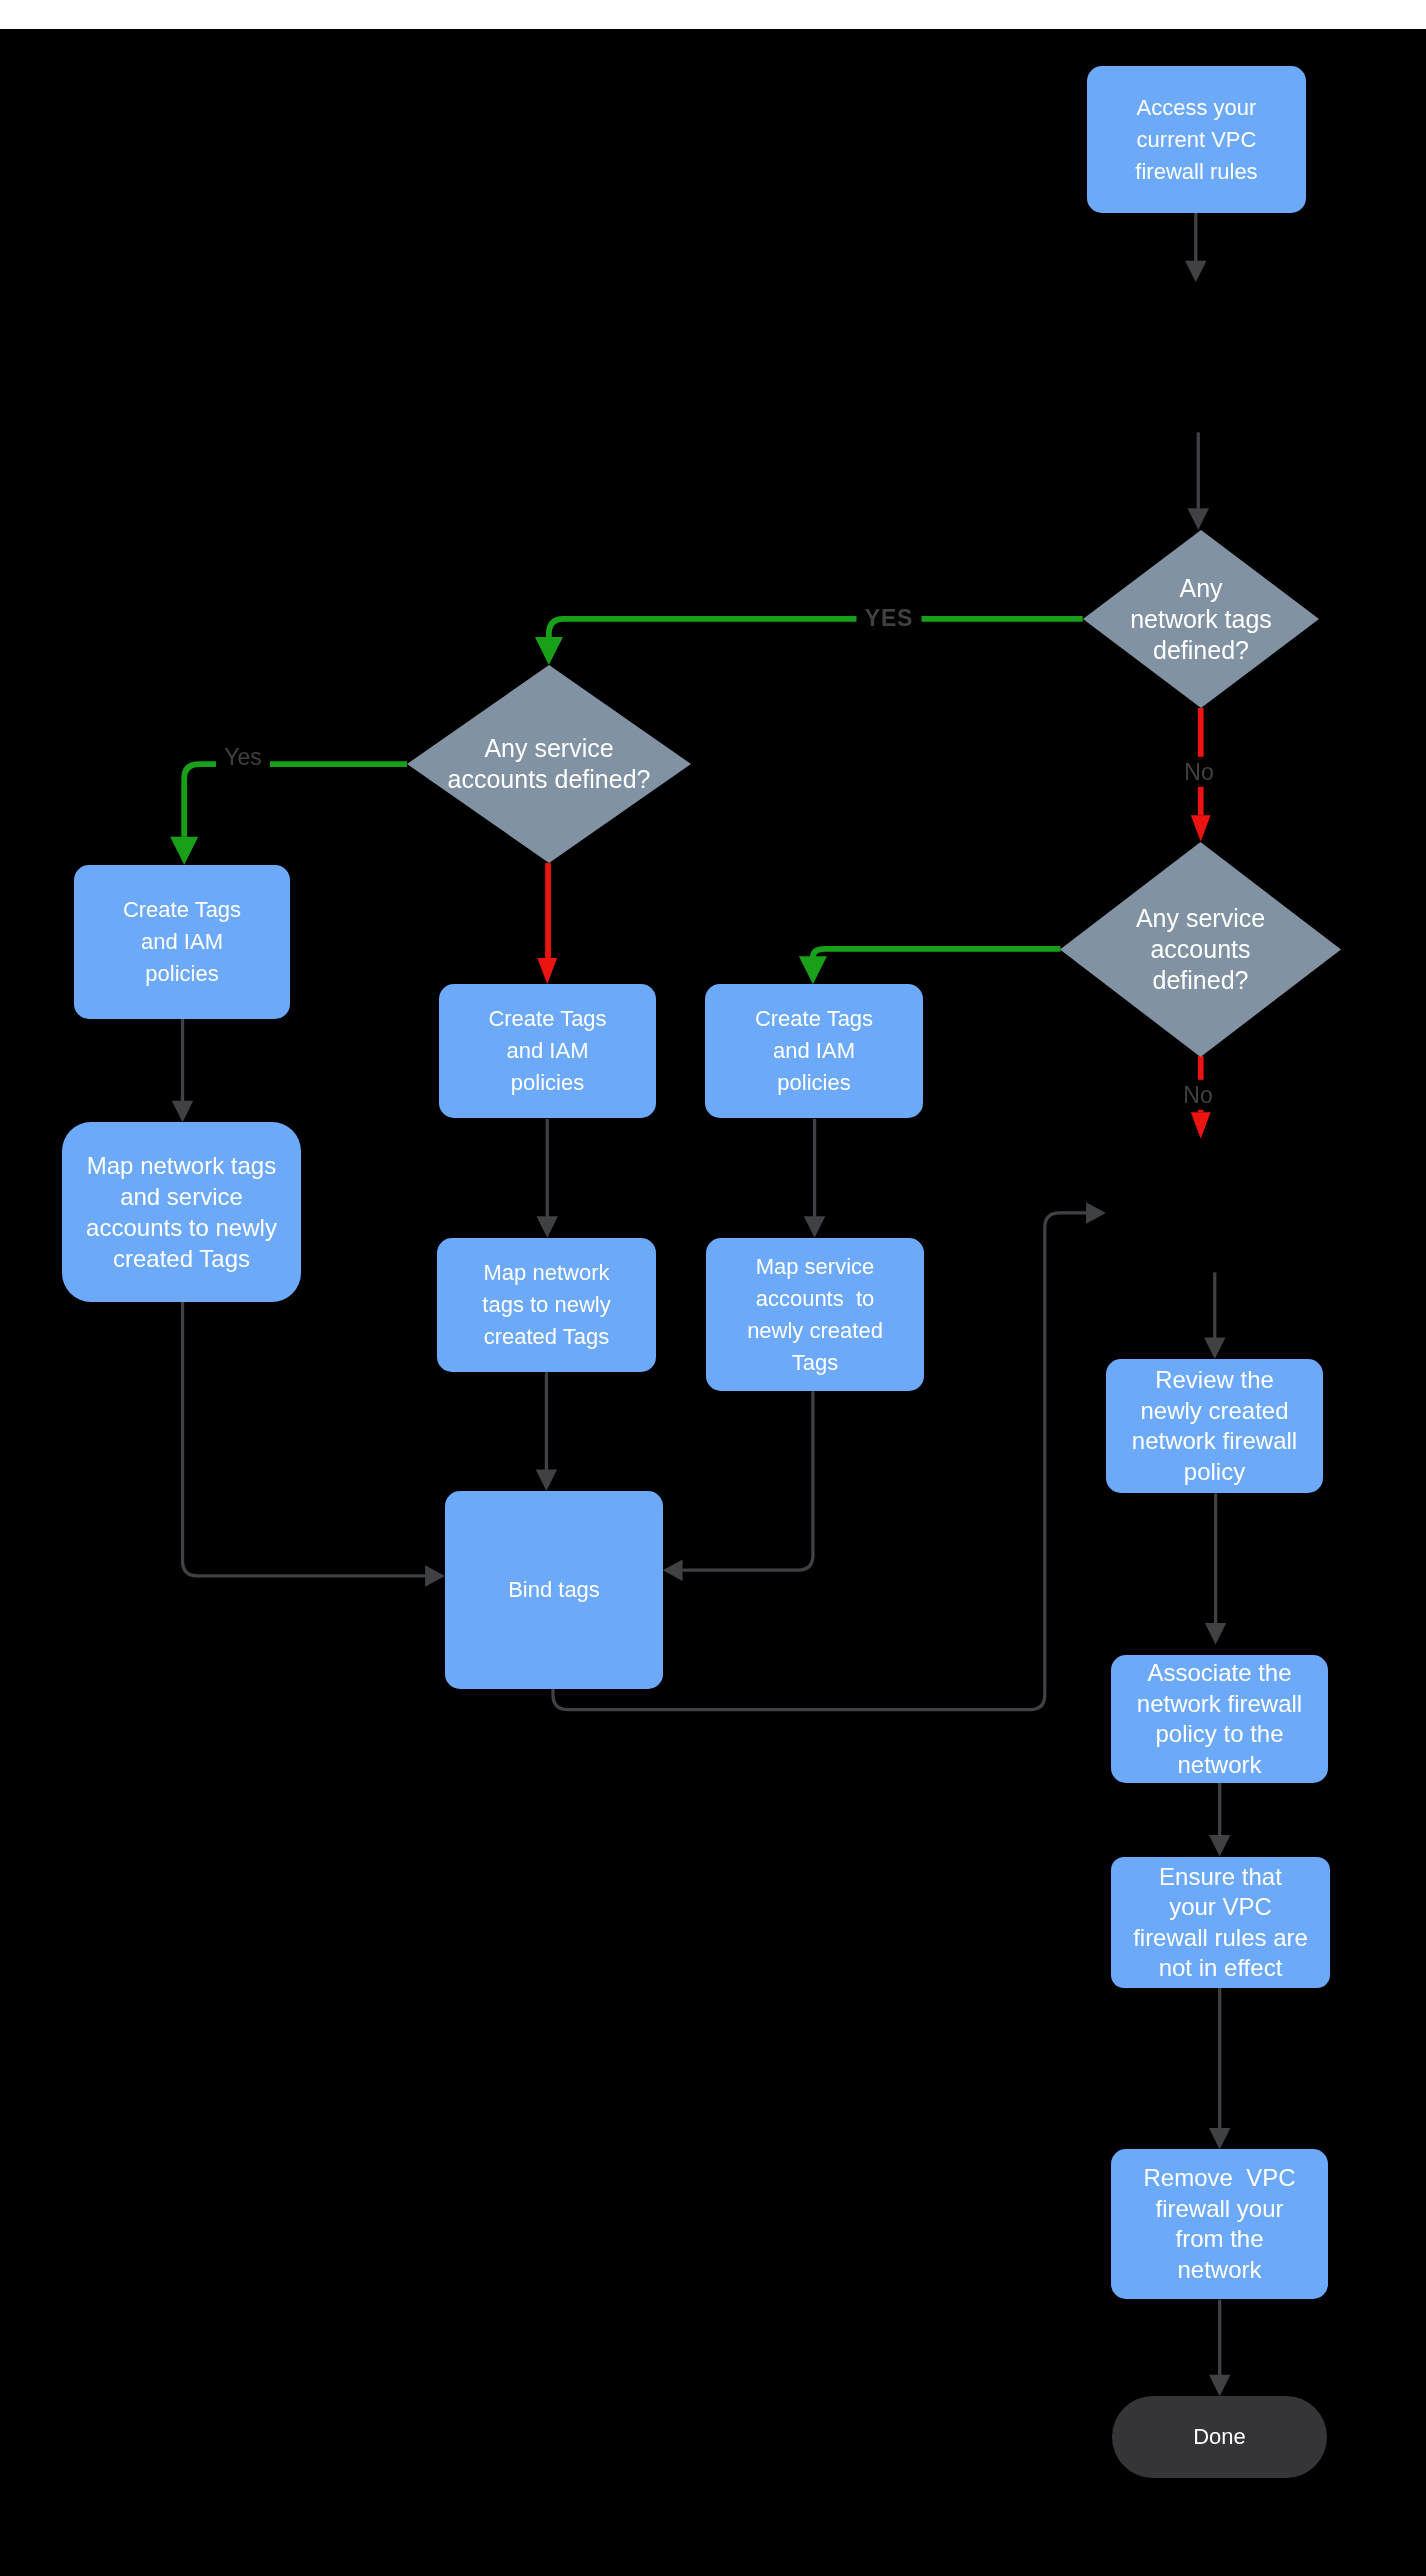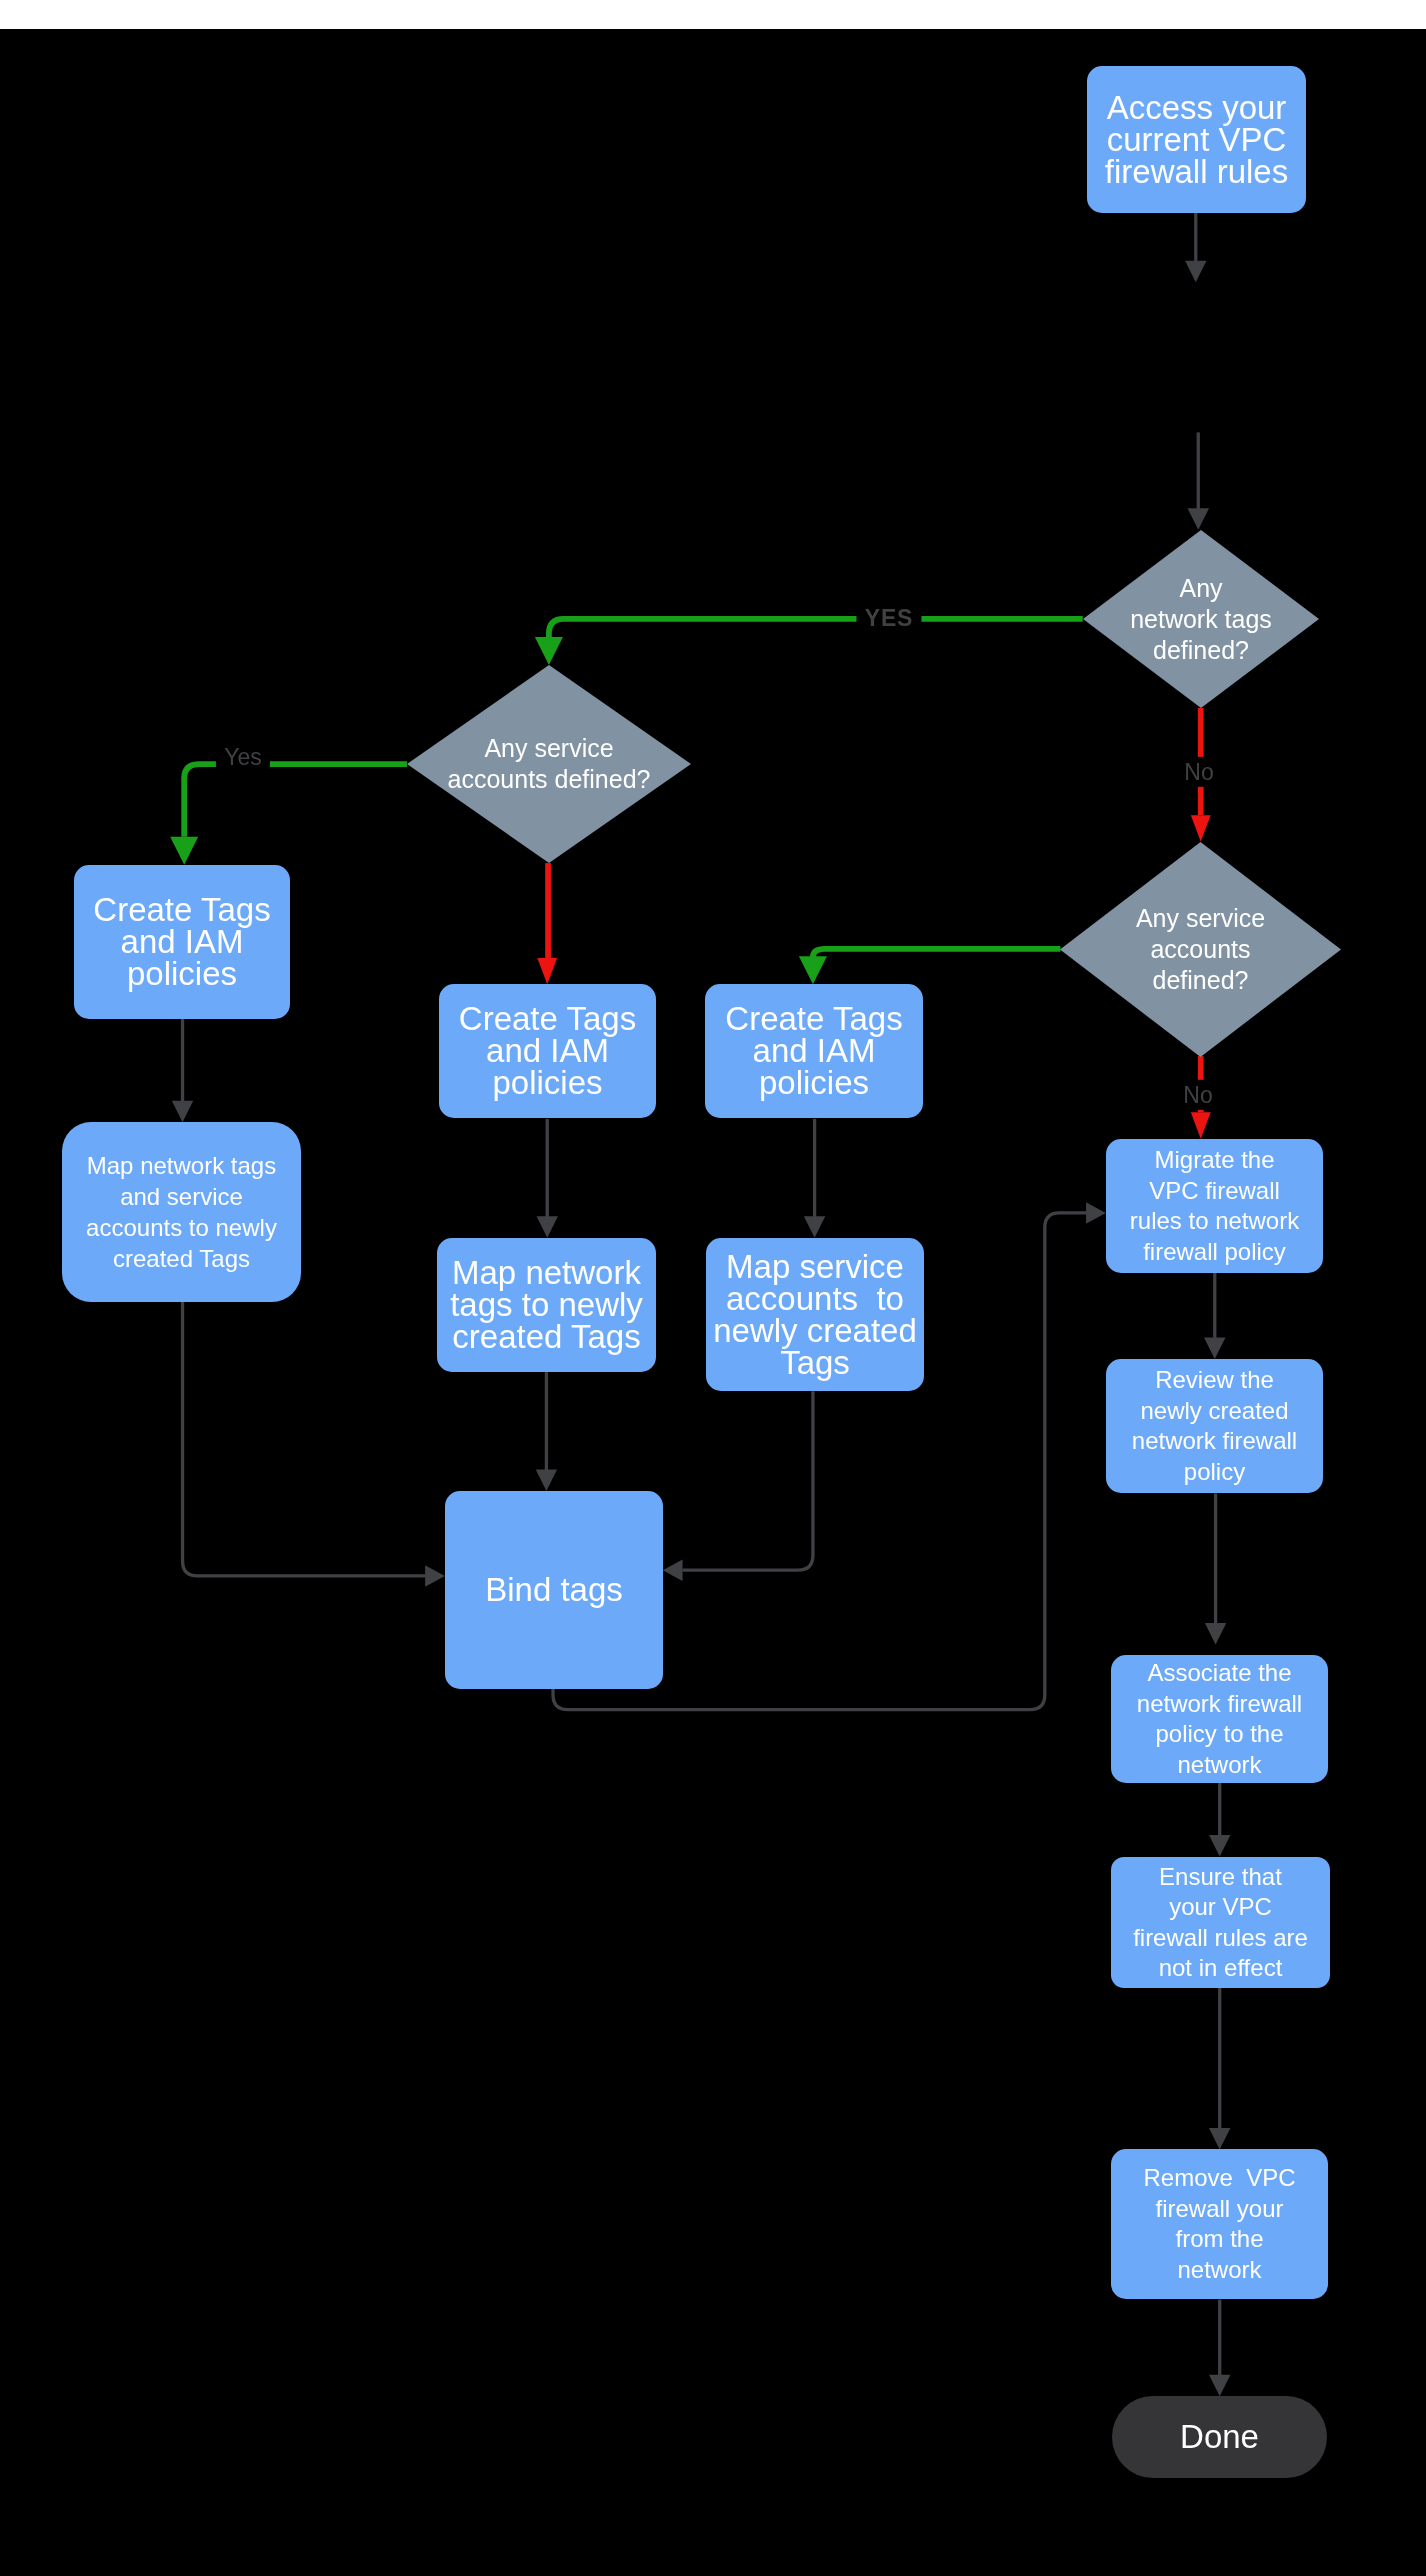--- a/index.html
+++ b/index.html
@@ -11,21 +11,21 @@
   #canvas{
     position:relative; width:1427px; height:2576px; overflow:hidden;
     background:var(--bg);
     font-family:"Liberation Sans","DejaVu Sans",sans-serif;
   }
   #topstrip{position:absolute;left:0;top:0;width:1427px;height:29px;background:var(--strip);}
   #edges{position:absolute;left:0;top:0;pointer-events:none;}
   .node{
     position:absolute; display:flex; align-items:center; justify-content:center;
     text-align:center; color:var(--text); background:var(--blue); border-radius:15px;
-    font-size:33px; line-height:32px; white-space:pre-wrap;
+    font-size:22px; line-height:32px; white-space:pre-wrap;
   }
   .rc{font-size:24px; line-height:30.5px;}
   .diamond{
     position:absolute; display:flex; align-items:center; justify-content:center;
     text-align:center; color:var(--text); background:var(--diamond);
     clip-path:polygon(50% 0,100% 50%,50% 100%,0 50%);
     font-size:25px; line-height:31px; white-space:pre-wrap;
   }
   .pill{background:var(--pill); border-radius:824px;}
   .edge-label{
@@ -169,24 +169,20 @@
   <div class="node" style="left:437px;top:1238px;width:219px;height:134px;">Map network
 tags to newly
 created Tags</div>
   <div class="node" style="left:706px;top:1238px;width:218px;height:153px;">Map service
 accounts  to
 newly created
 Tags</div>
 
   <div class="node" style="left:445px;top:1491px;width:218px;height:198px;">Bind tags</div>
 
-  <div class="node rc" style="left:1106px;top:1139px;width:217px;height:134px;">Migrate the
-VPC firewall
-rules to network
-firewall policy</div>
   <div class="node rc" style="left:1106px;top:1359px;width:217px;height:134px;">Review the
 newly created
 network firewall
 policy</div>
   <div class="node rc" style="left:1111px;top:1644px;width:217px;height:128px;margin-top:11px;">Associate the
 network firewall
 policy to the
 network</div>
   <div class="node rc" style="left:1111px;top:1857px;width:219px;height:131px;border-radius:13px;">Ensure that
 your VPC

